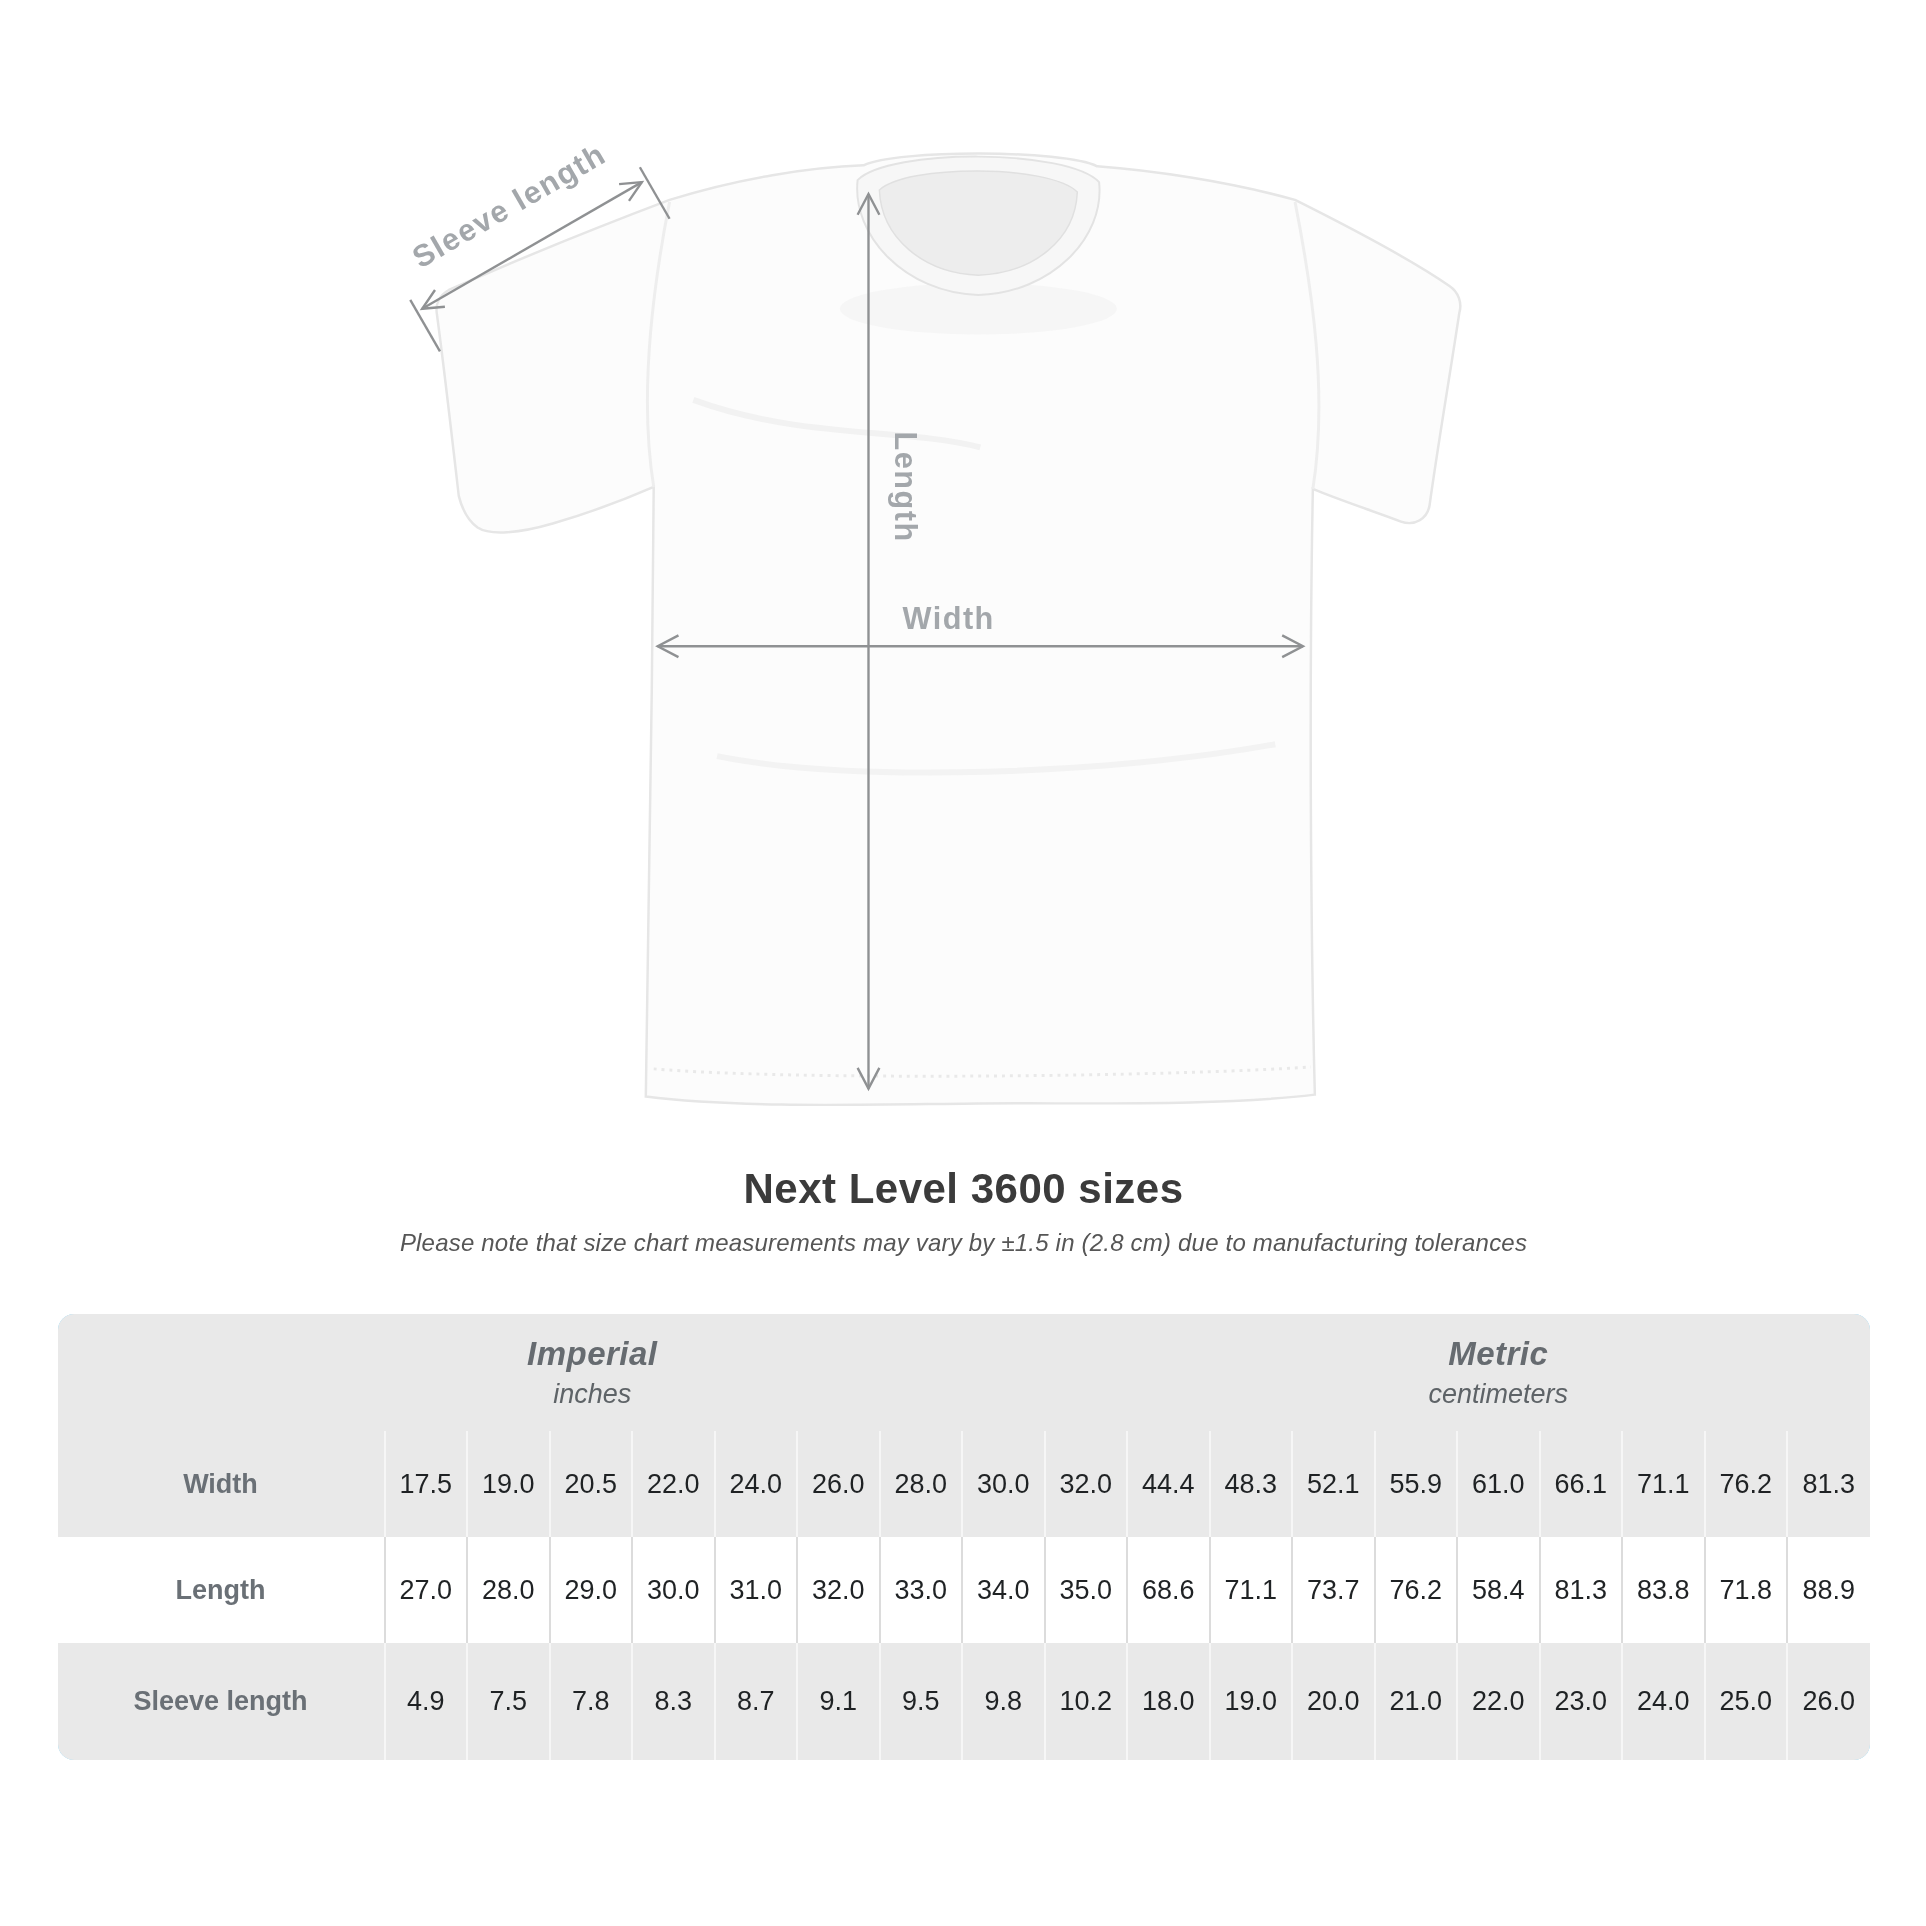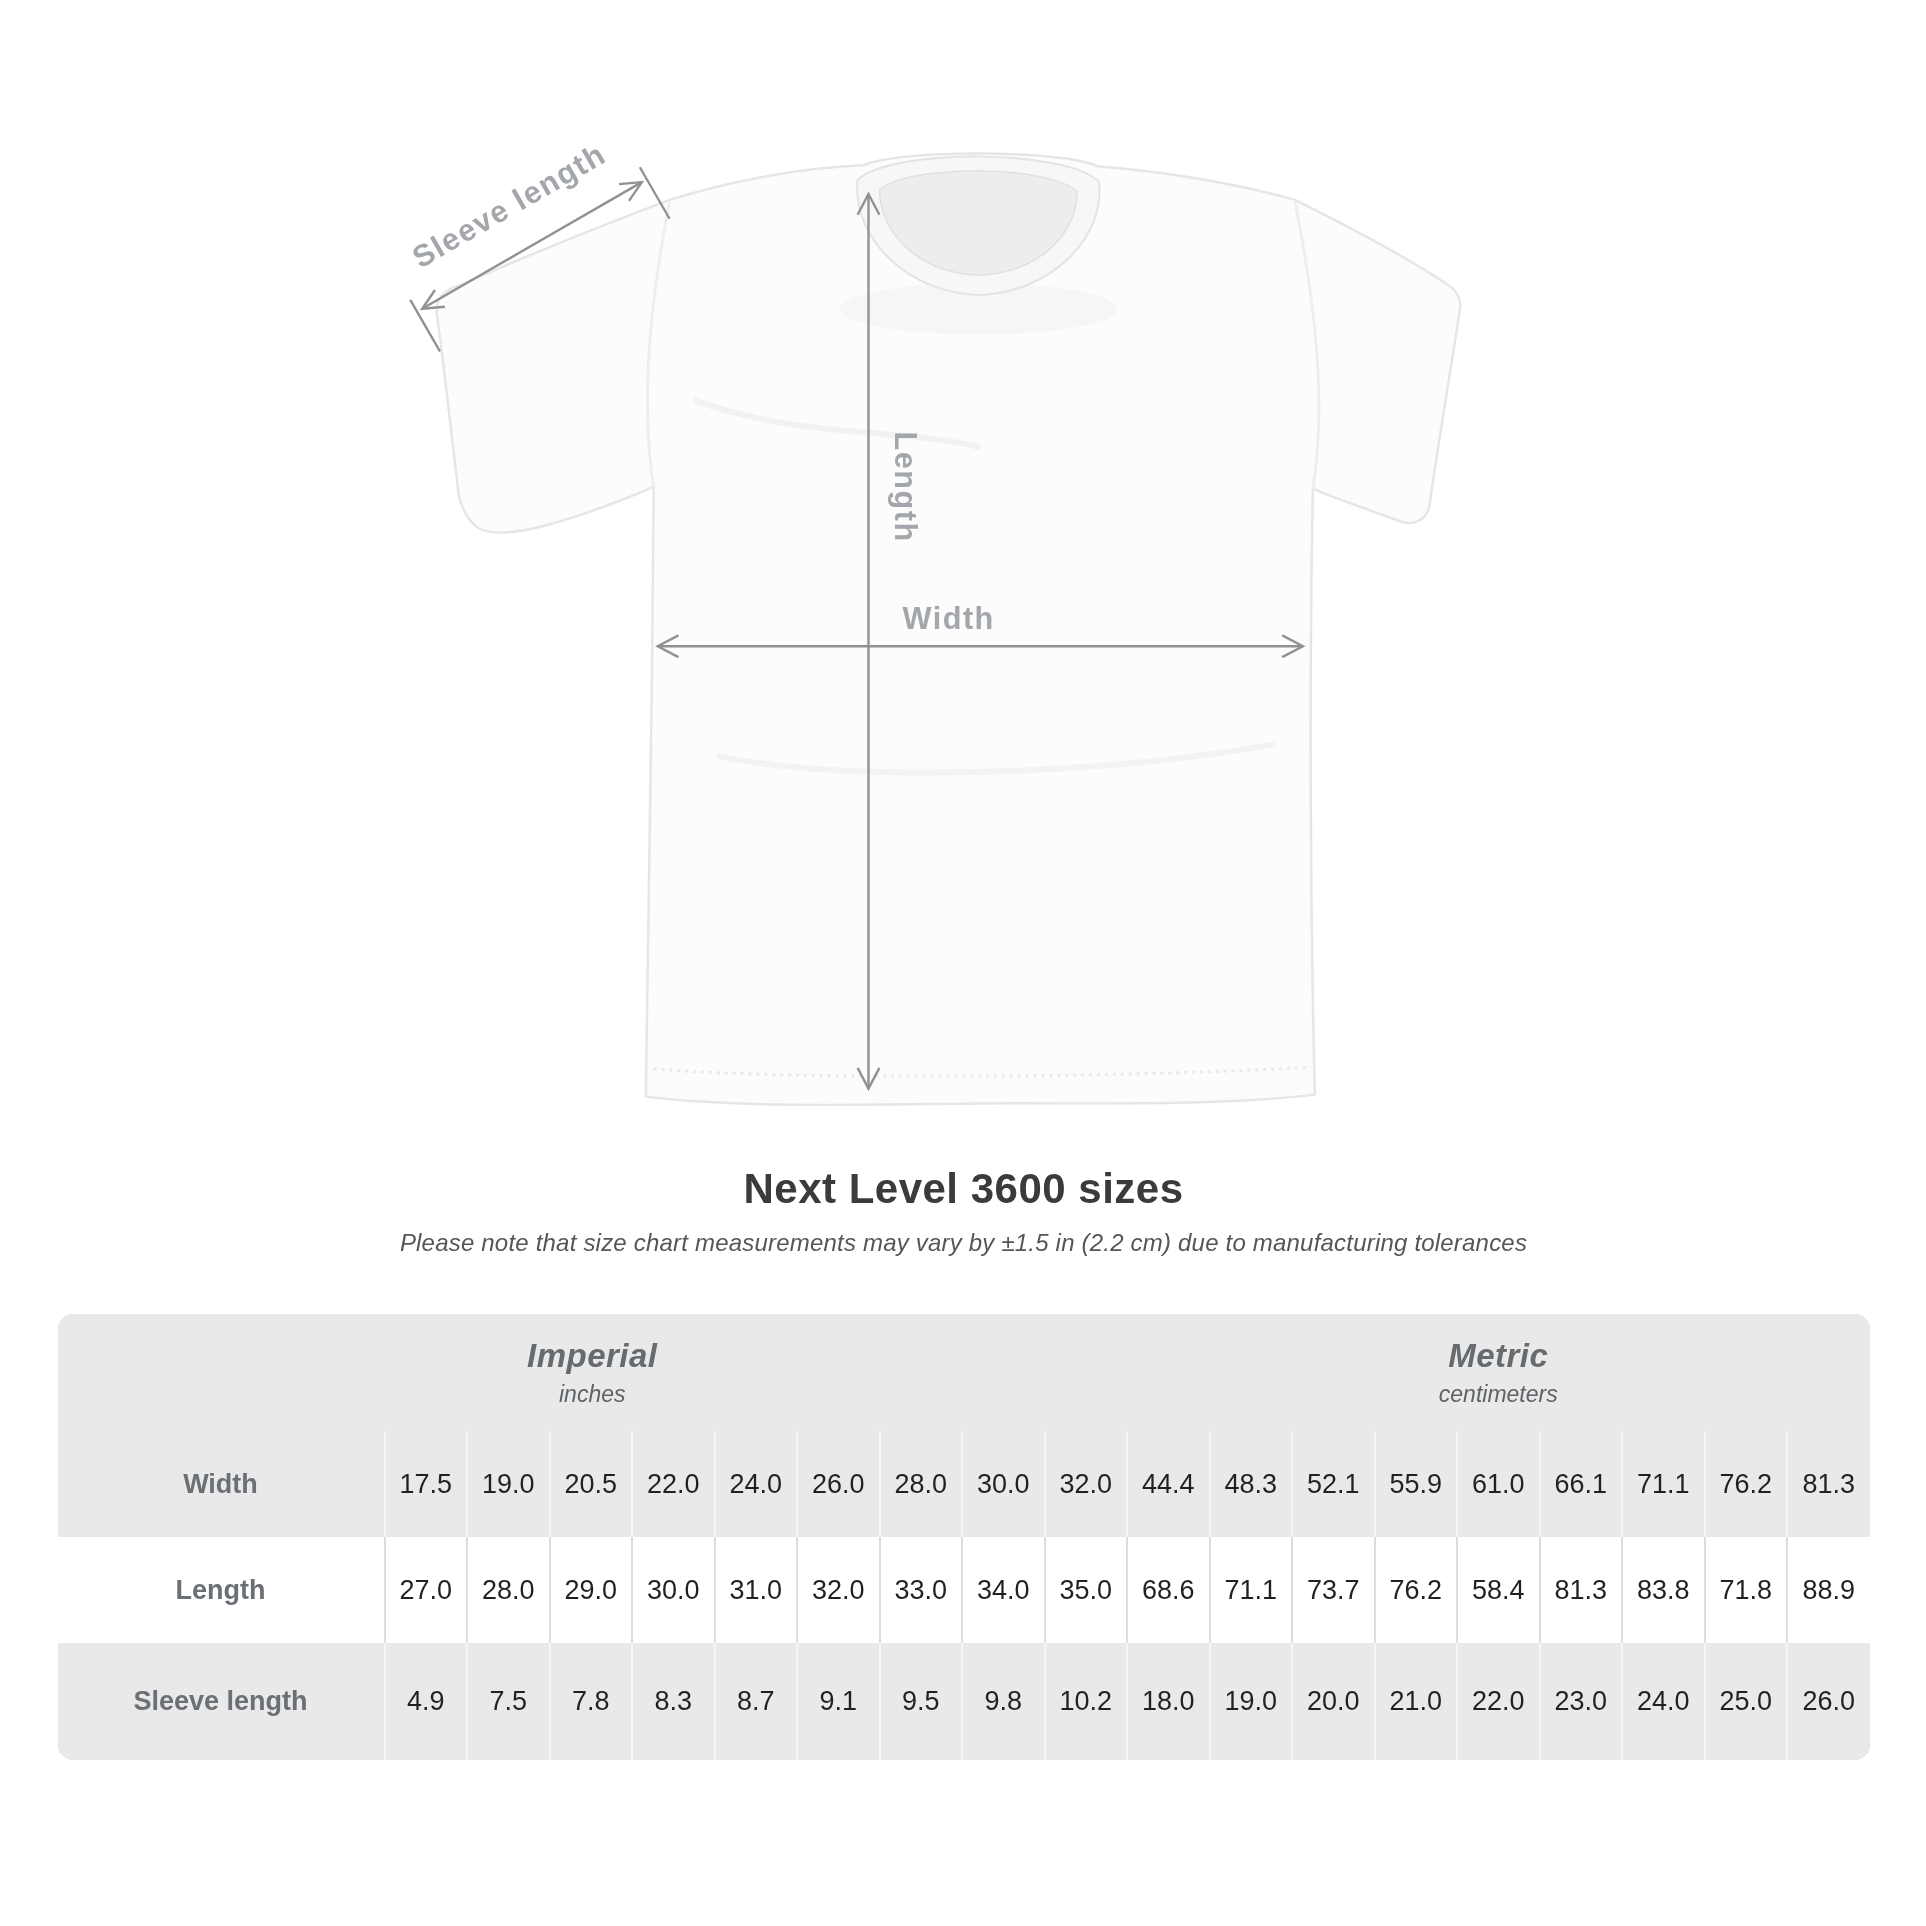--- a/index.html
+++ b/index.html
@@ -19,21 +19,21 @@
     font-size:24px;font-style:italic;color:#565656;letter-spacing:0.2px;
   }
   .table-wrap{
     width:1812px;margin:57px auto 0;
     border-radius:16px;overflow:hidden;background:#7dd3fc;
   }
   table{border-collapse:collapse;table-layout:fixed;width:100%;}
   th,td{padding:0;text-align:center;vertical-align:middle;font-weight:normal;}
   .band-row th{background:#e9e9e9;height:117px;}
   .band-title{font-size:33px;font-weight:bold;font-style:italic;color:#666b70;letter-spacing:0.5px;line-height:1.15;}
-  .band-unit{font-size:23px;font-style:italic;color:#5e6367;margin-top:6px;}
+  .band-unit{font-size:27px;font-style:italic;color:#5e6367;margin-top:6px;}
   .size-row th{height:105px;background:#ffffff;font-weight:bold;font-size:27px;color:#6a7076;}
   tbody td{height:106px;font-size:27px;color:#1f2224;background:#ffffff;}
   tr.last td{height:117px;}
   .label-cell{font-weight:bold;color:#6a7076 !important;}
   .row-gray td{background:#e9e9e9;}
   .sep{border-left:2px solid #dcdcdc;}
   .row-gray .sep{border-left-color:#f6f6f6;}
 </style>
 </head>
 <body>
@@ -100,21 +100,21 @@
 
     <g font-family="Liberation Sans, sans-serif" font-size="31" font-weight="bold" fill="#a3a7ab" letter-spacing="1.5">
       <text transform="translate(519,217) rotate(-30)" text-anchor="middle">Sleeve length</text>
       <text transform="translate(904,436) rotate(90)" text-anchor="start">Length</text>
       <text x="958" y="636" text-anchor="middle">Width</text>
     </g>
   </svg>
 </div>
 
 <h1 class="page-title">Next Level 3600 sizes</h1>
-<div class="page-subtitle">Please note that size chart measurements may vary by ±1.5 in (2.2 cm) due to manufacturing tolerances</div>
+<div class="page-subtitle">Please note that size chart measurements may vary by ±1.5 in (2.8 cm) due to manufacturing tolerances</div>
 
 <div class="table-wrap">
   <table>
     <colgroup id="table-cols">
         <col style="width: 327px;">
         <col>
         <col>
         <col>
         <col>
         <col>

